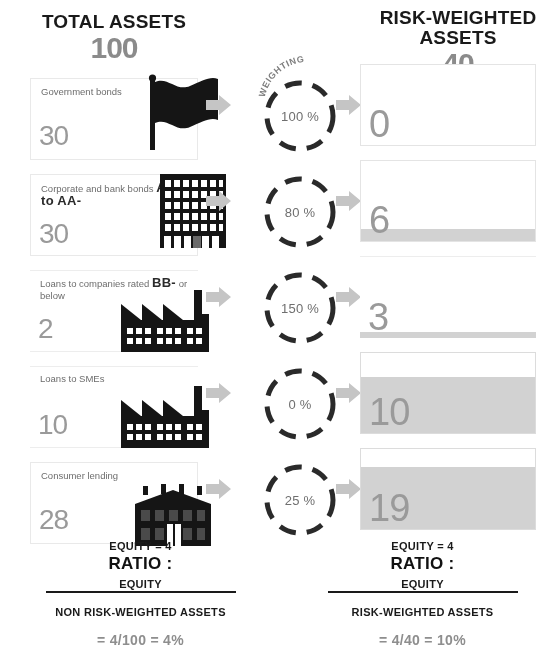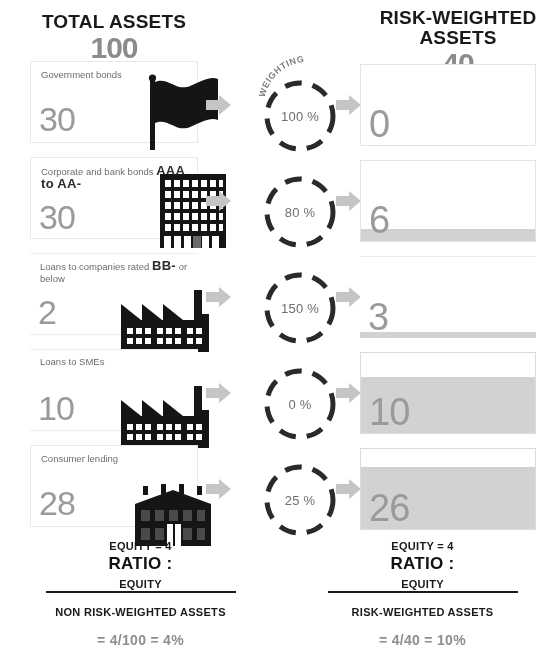--- a/index.html
+++ b/index.html
@@ -29,36 +29,36 @@
   
   .row{position:absolute;left:0;width:560px;height:96px;}
   .row.r1{top:60px;}
   .row.r2{top:156px;}
   .row.r3{top:252px;}
   .row.r4{top:348px;}
   .row.r5{top:444px;}
 
   
   .lcard{
-    position:absolute;left:30px;top:1px;width:168px;height:82px;
+    position:absolute;left:30px;top:18px;width:168px;height:82px;
     background:#ffffff;border:1px solid #e9e9e9;
     box-sizing:border-box;
     padding-left:6px;
   }
   .lcard .lab{
     position:absolute;left:10px;top:7px;right:6px;
     font-size:9.5px;color:#6d6d6d;line-height:12px;
   }
   .lcard .lab .rating{
     font-size:13px;color:#2b2b2b;font-weight:bold;letter-spacing:.3px;
   }
   .lcard .lab .small{font-size:9.5px;color:#6d6d6d;font-weight:normal;}
   .lcard .val{
     position:absolute;left:8px;bottom:4px;
-    font-size:34px;line-height:38px;color:#9a9a9a;font-weight:300;
+    font-size:28px;line-height:38px;color:#9a9a9a;font-weight:300;
     letter-spacing:-1px;
   }
   .lcard.lab2 .val{bottom:2px;}
 
   
   .lcard.openbox{border:none;}
   .lcard.openbox .topline,
   .lcard.openbox .botline{
     position:absolute;left:0;width:100%;height:1px;background:#ededed;
   }
@@ -455,21 +455,21 @@
     </div>
 
     <div class="arrow a-right">
       <svg width="26" height="22" viewBox="0 0 26 22">
         <path d="M0 6 h13 V1 l12 10 l-12 10 v-5 H0 Z" fill="#c5c5c5"></path>
       </svg>
     </div>
 
     <div class="rcard" style="border-color:#dcdcdc;">
       <div class="fill" style="height:62px;"></div>
-      <div class="val">26</div>
+      <div class="val">19</div>
     </div>
   </div>
 
   <div class="foot" id="foot-left">
     <div class="eq">EQUITY = 4</div>
     <div class="ratio">RATIO :</div>
     <div class="frac">
       <div class="num">EQUITY</div>
       <div class="bar"></div>
       <div class="den">NON RISK-WEIGHTED ASSETS</div>

